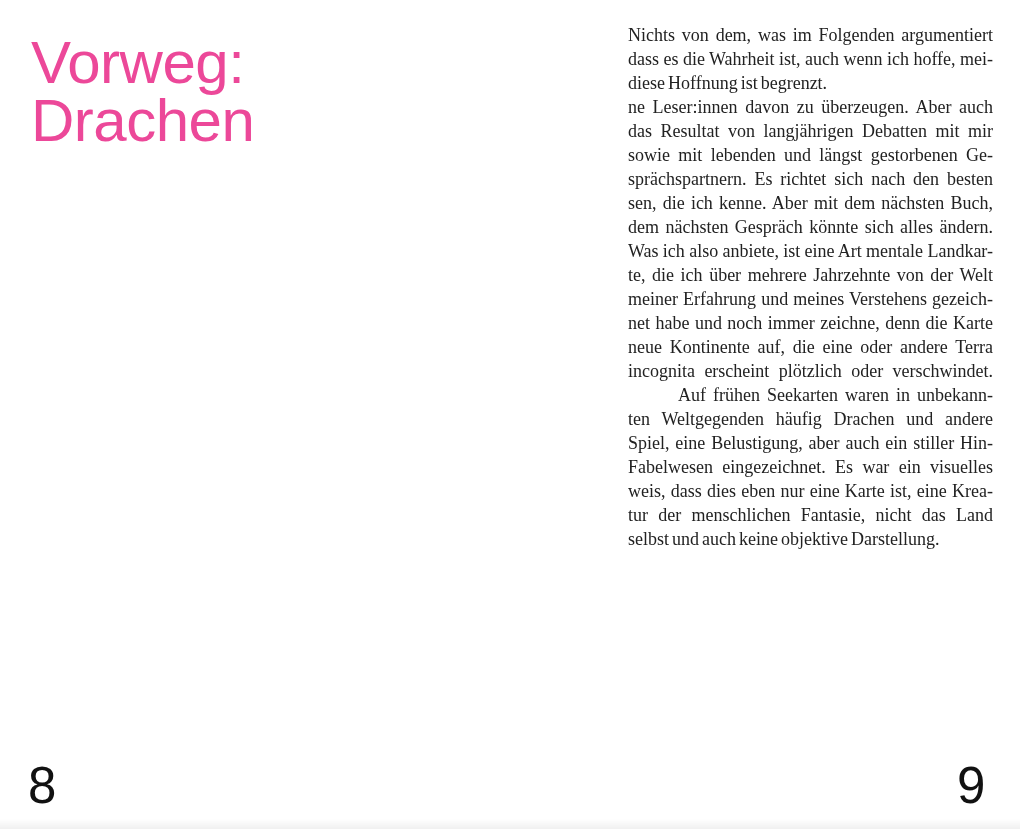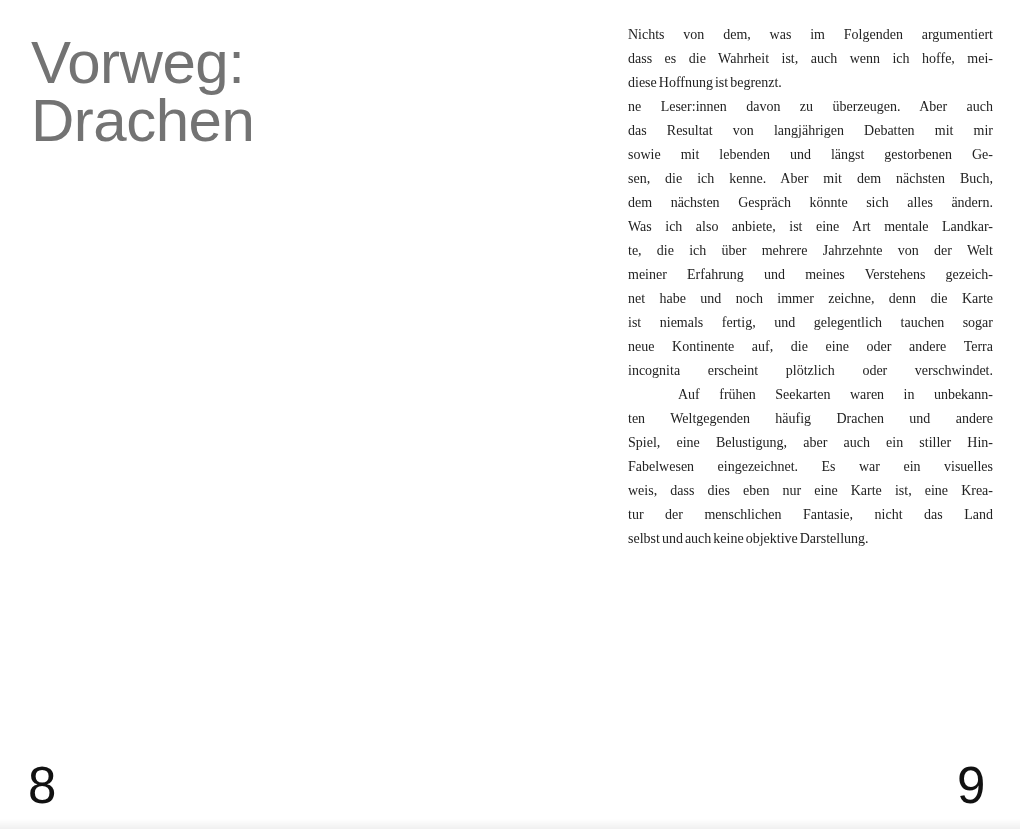--- a/index.html
+++ b/index.html
@@ -19,29 +19,29 @@
   
   .chapter-title {
     position: absolute;
     left: 31px;
     top: 34px;
     font-family: "Liberation Sans", sans-serif;
     font-weight: 400;
     font-size: 60px;
     line-height: 58px;
     letter-spacing: -0.5px;
-    color: #737373;
+    color: #ec4899;
   }
   
   .body-col {
     position: absolute;
     left: 628px;
     top: 23px;
     width: 365px;
-    font-size: 14px;
+    font-size: 18px;
     line-height: 24px;
     color: #222222;
     word-spacing: -1.5px;
   }
   .line {
     text-align: justify;
     text-align-last: justify;
     height: 24px;
     white-space: nowrap;
   }
@@ -78,27 +78,27 @@
 
   <div class="pagenum left">8</div>
 
   <div class="body-col">
       <div class="line">Nichts von dem, was im Folgenden argumentiert</div>
       <div class="line">dass es die Wahrheit ist, auch wenn ich hoffe, mei-</div>
       <div class="line last">diese Hoffnung ist begrenzt.</div>
       <div class="line">ne Leser:innen davon zu überzeugen. Aber auch</div>
       <div class="line">das Resultat von langjährigen Debatten mit mir</div>
       <div class="line">sowie mit lebenden und längst gestorbenen Ge-</div>
+      <div class="line">sprächspartnern. Es richtet sich nach den besten</div>
       <div class="line">sen, die ich kenne. Aber mit dem nächsten Buch,</div>
       <div class="line">dem nächsten Gespräch könnte sich alles ändern.</div>
       <div class="line">Was ich also anbiete, ist eine Art mentale Landkar-</div>
       <div class="line">te, die ich über mehrere Jahrzehnte von der Welt</div>
       <div class="line">meiner Erfahrung und meines Verstehens gezeich-</div>
       <div class="line">net habe und noch immer zeichne, denn die Karte</div>
-      <div class="line">ist niemals fertig, und gelegentlich tauchen sogar</div>
       <div class="line">neue Kontinente auf, die eine oder andere Terra</div>
       <div class="line">incognita erscheint plötzlich oder verschwindet.</div>
       <div class="line indent">Auf frühen Seekarten waren in unbekann-</div>
       <div class="line">ten Weltgegenden häufig Drachen und andere</div>
       <div class="line">Spiel, eine Belustigung, aber auch ein stiller Hin-</div>
       <div class="line">Fabelwesen eingezeichnet. Es war ein visuelles</div>
       <div class="line">weis, dass dies eben nur eine Karte ist, eine Krea-</div>
       <div class="line">tur der menschlichen Fantasie, nicht das Land</div>
       <div class="line last">selbst und auch keine objektive Darstellung.</div>
     </div>

